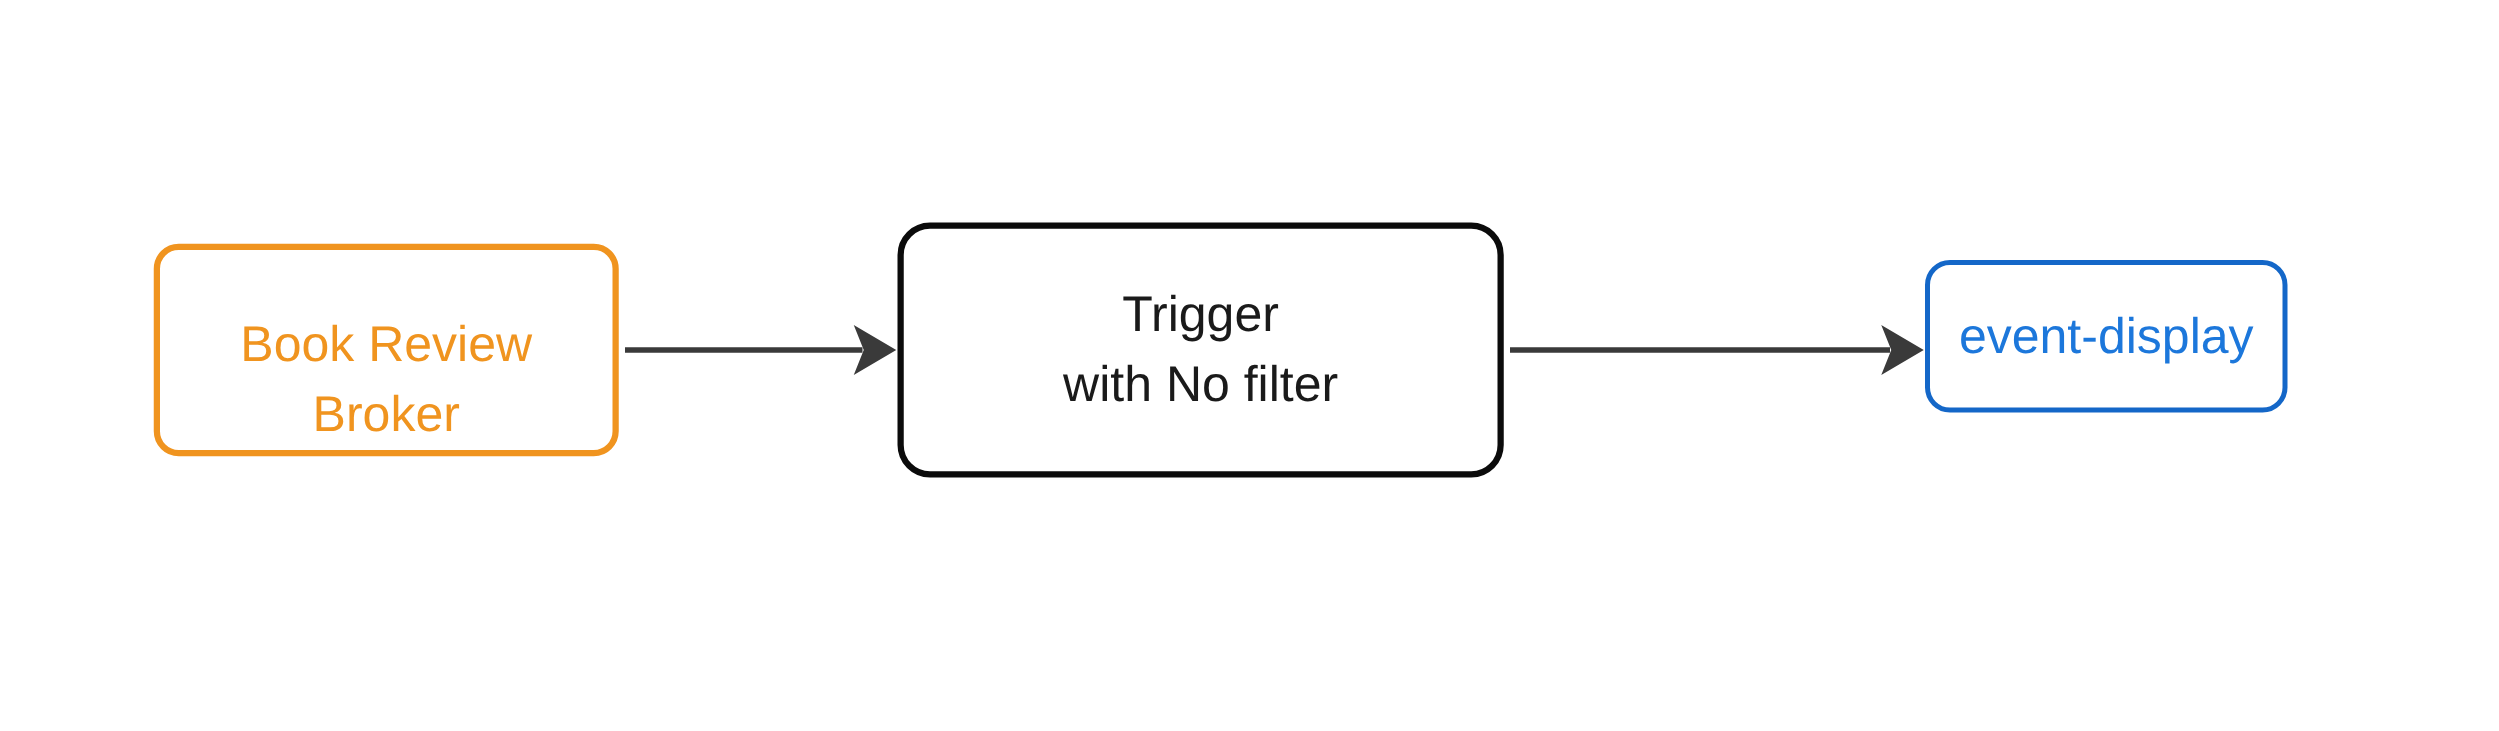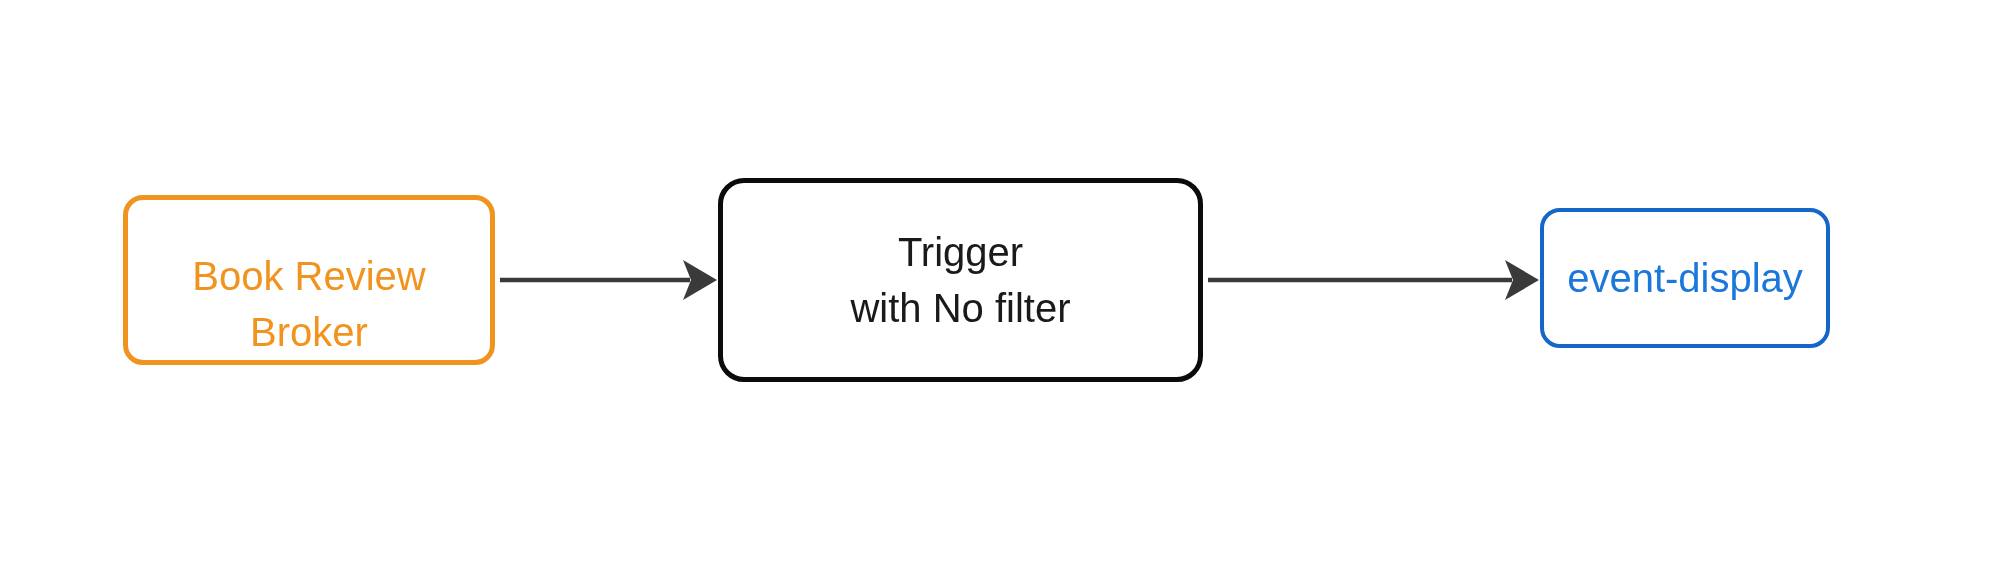--- a/index.html
+++ b/index.html
@@ -43,21 +43,21 @@
     width: 485px;
     height: 204px;
     border: 5px solid #a16207;
     border-radius: 26px;
     color: #1A1A1A;
   }
   #node-event-display {
     left: 1540px;
     top: 208px;
     width: 290px;
-    height: 140px;
+    height: 122px;
     border: 4px solid #7f1d1d;
     border-radius: 20px;
     color: #1C77DB;
   }
   #edges-svg {
     position: absolute;
     left: 0;
     top: 0;
     width: 1999px;
     height: 585px;

